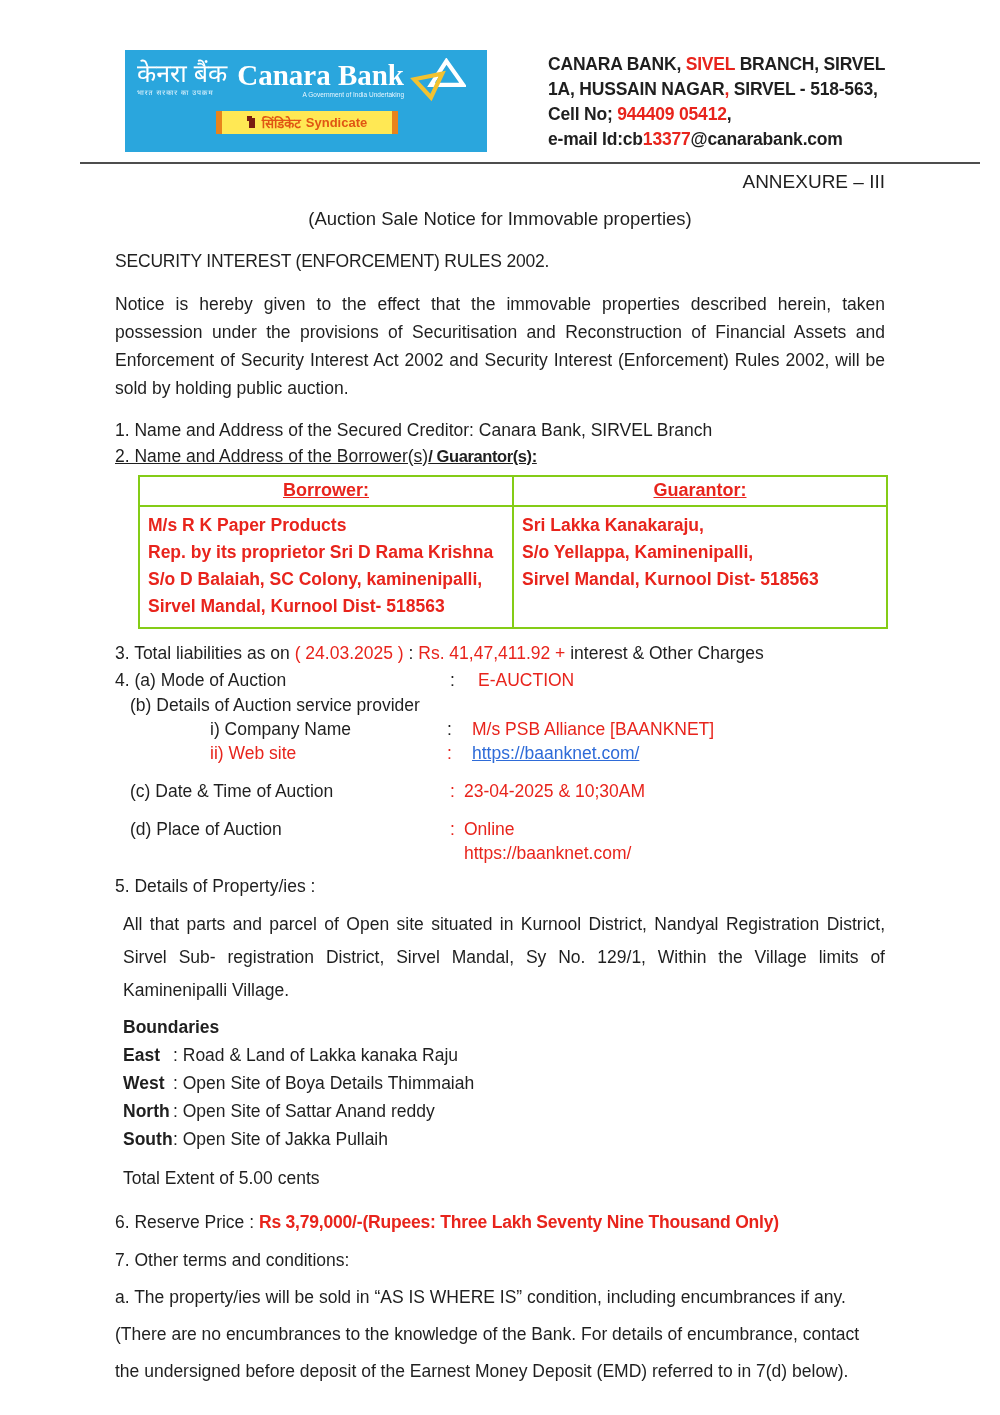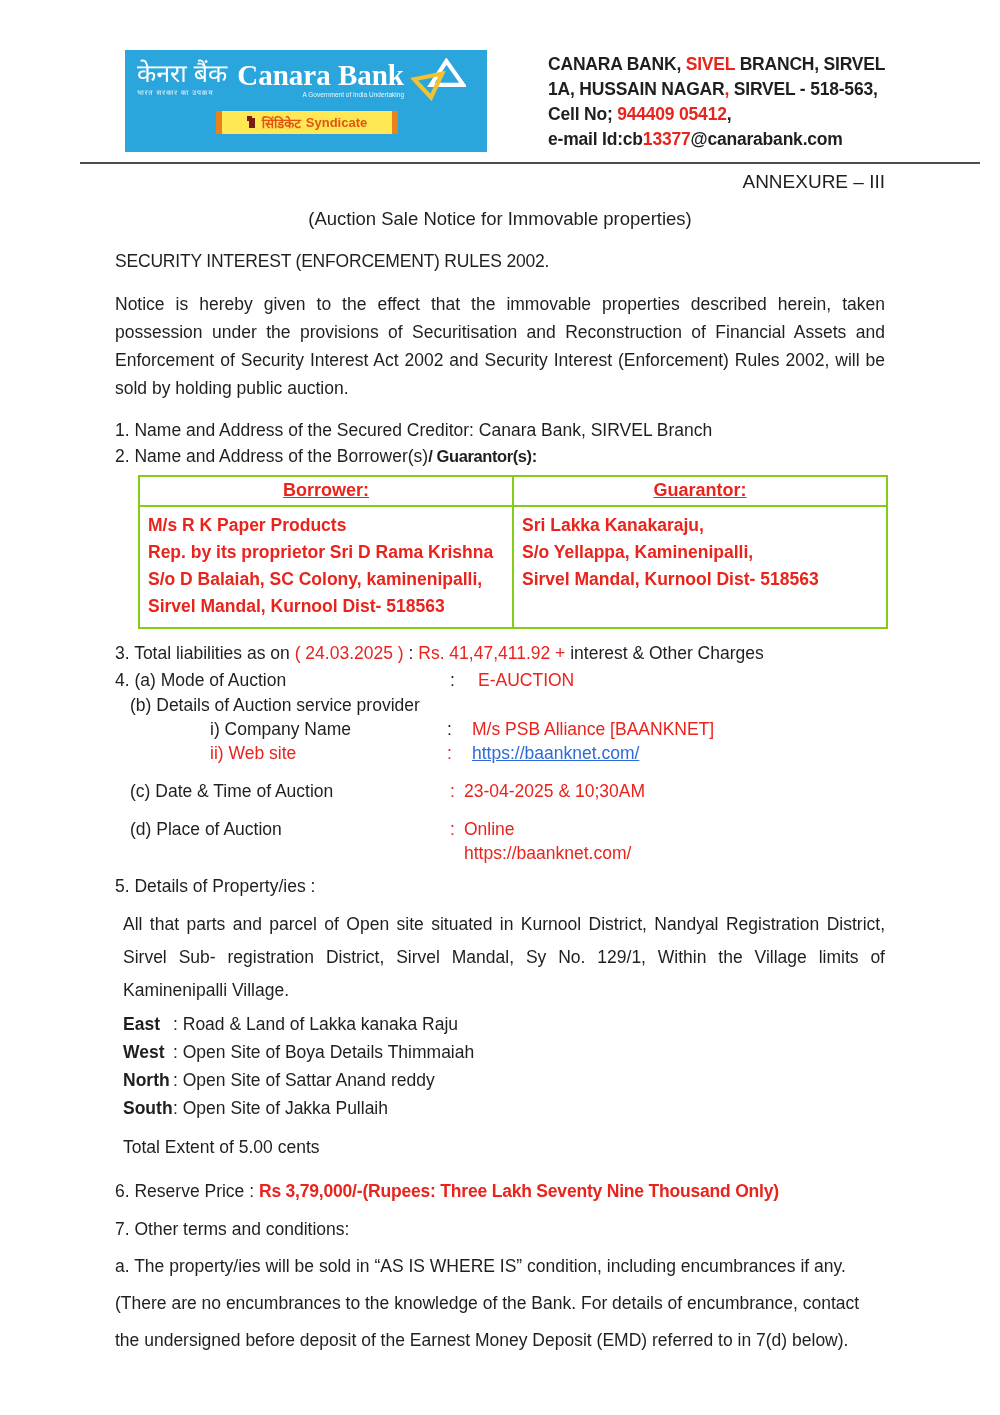--- a/index.html
+++ b/index.html
@@ -26,21 +26,21 @@
   hr.head-rule { border:none; border-top:2px solid #4d4d4d; margin:10px -95px 0 -35px; }
 
   
   .doc-title { text-align:right; font-size:19px; margin-top:7px; }
   .doc-subtitle { text-align:center; font-size:18.5px; margin-top:15px; }
   .caps-heading { font-size:17.5px; line-height:34px; margin-top:14px; letter-spacing:-0.2px; }
 
   .para { font-size:17.5px; line-height:28px; text-align:justify; margin-top:12px; }
 
   .item { font-size:17.5px; margin-top:15px; }
-  .item2 { margin-top:5px; }
+  .item2 { margin-top:5px;text-decoration:underline; }
   .bold-cond { font-weight:bold; font-size:16.5px; letter-spacing:-0.4px; }
 
   
   table.bg-table { border-collapse:collapse; width:750px; margin:8px 0 0 23px; }
   table.bg-table th, table.bg-table td { border:2px solid #84cc16; }
   table.bg-table th { color:#e8241c; font-size:18px; font-weight:bold; text-decoration:underline; text-align:center; padding:3px 0 4px; width:50%; }
   table.bg-table td { vertical-align:top; padding:5px 8px 7px; color:#e8241c; font-weight:bold; font-size:17.5px; line-height:27px; }
 
   
   .def-row { font-size:17.5px; margin-top:6px; display:flex; }
@@ -185,20 +185,21 @@
     <span class="lbl">(d) Place of Auction</span>
     <span class="col red">:</span>
     <span class="red">Online</span>
   </div>
   <div class="url-line red">https://baanknet.com/</div>
 
   <div class="item item5">5. Details of Property/ies :</div>
 
   <p class="para prop-para">All that parts and parcel of Open site situated in Kurnool District, Nandyal Registration District, Sirvel Sub- registration District, Sirvel Mandal, Sy No. 129/1, Within the Village limits of Kaminenipalli Village.</p>
 
+  <div class="bound-head">Boundaries</div>
 
   <div class="bound-row"><span class="dir">East</span><span>:</span><span> Road &amp; Land of Lakka kanaka Raju</span></div>
   <div class="bound-row"><span class="dir">West</span><span>:</span><span> Open Site of Boya Details Thimmaiah</span></div>
   <div class="bound-row"><span class="dir">North</span><span>:</span><span> Open Site of Sattar Anand reddy</span></div>
   <div class="bound-row"><span class="dir">South</span><span>:</span><span> Open Site of Jakka Pullaih</span></div>
 
   <div class="total-extent">Total Extent of 5.00 cents</div>
 
   <div class="row6">
     <span>6. Reserve Price : </span><span class="redbold val">Rs 3,79,000/-(Rupees: Three Lakh Seventy Nine Thousand Only)</span>

